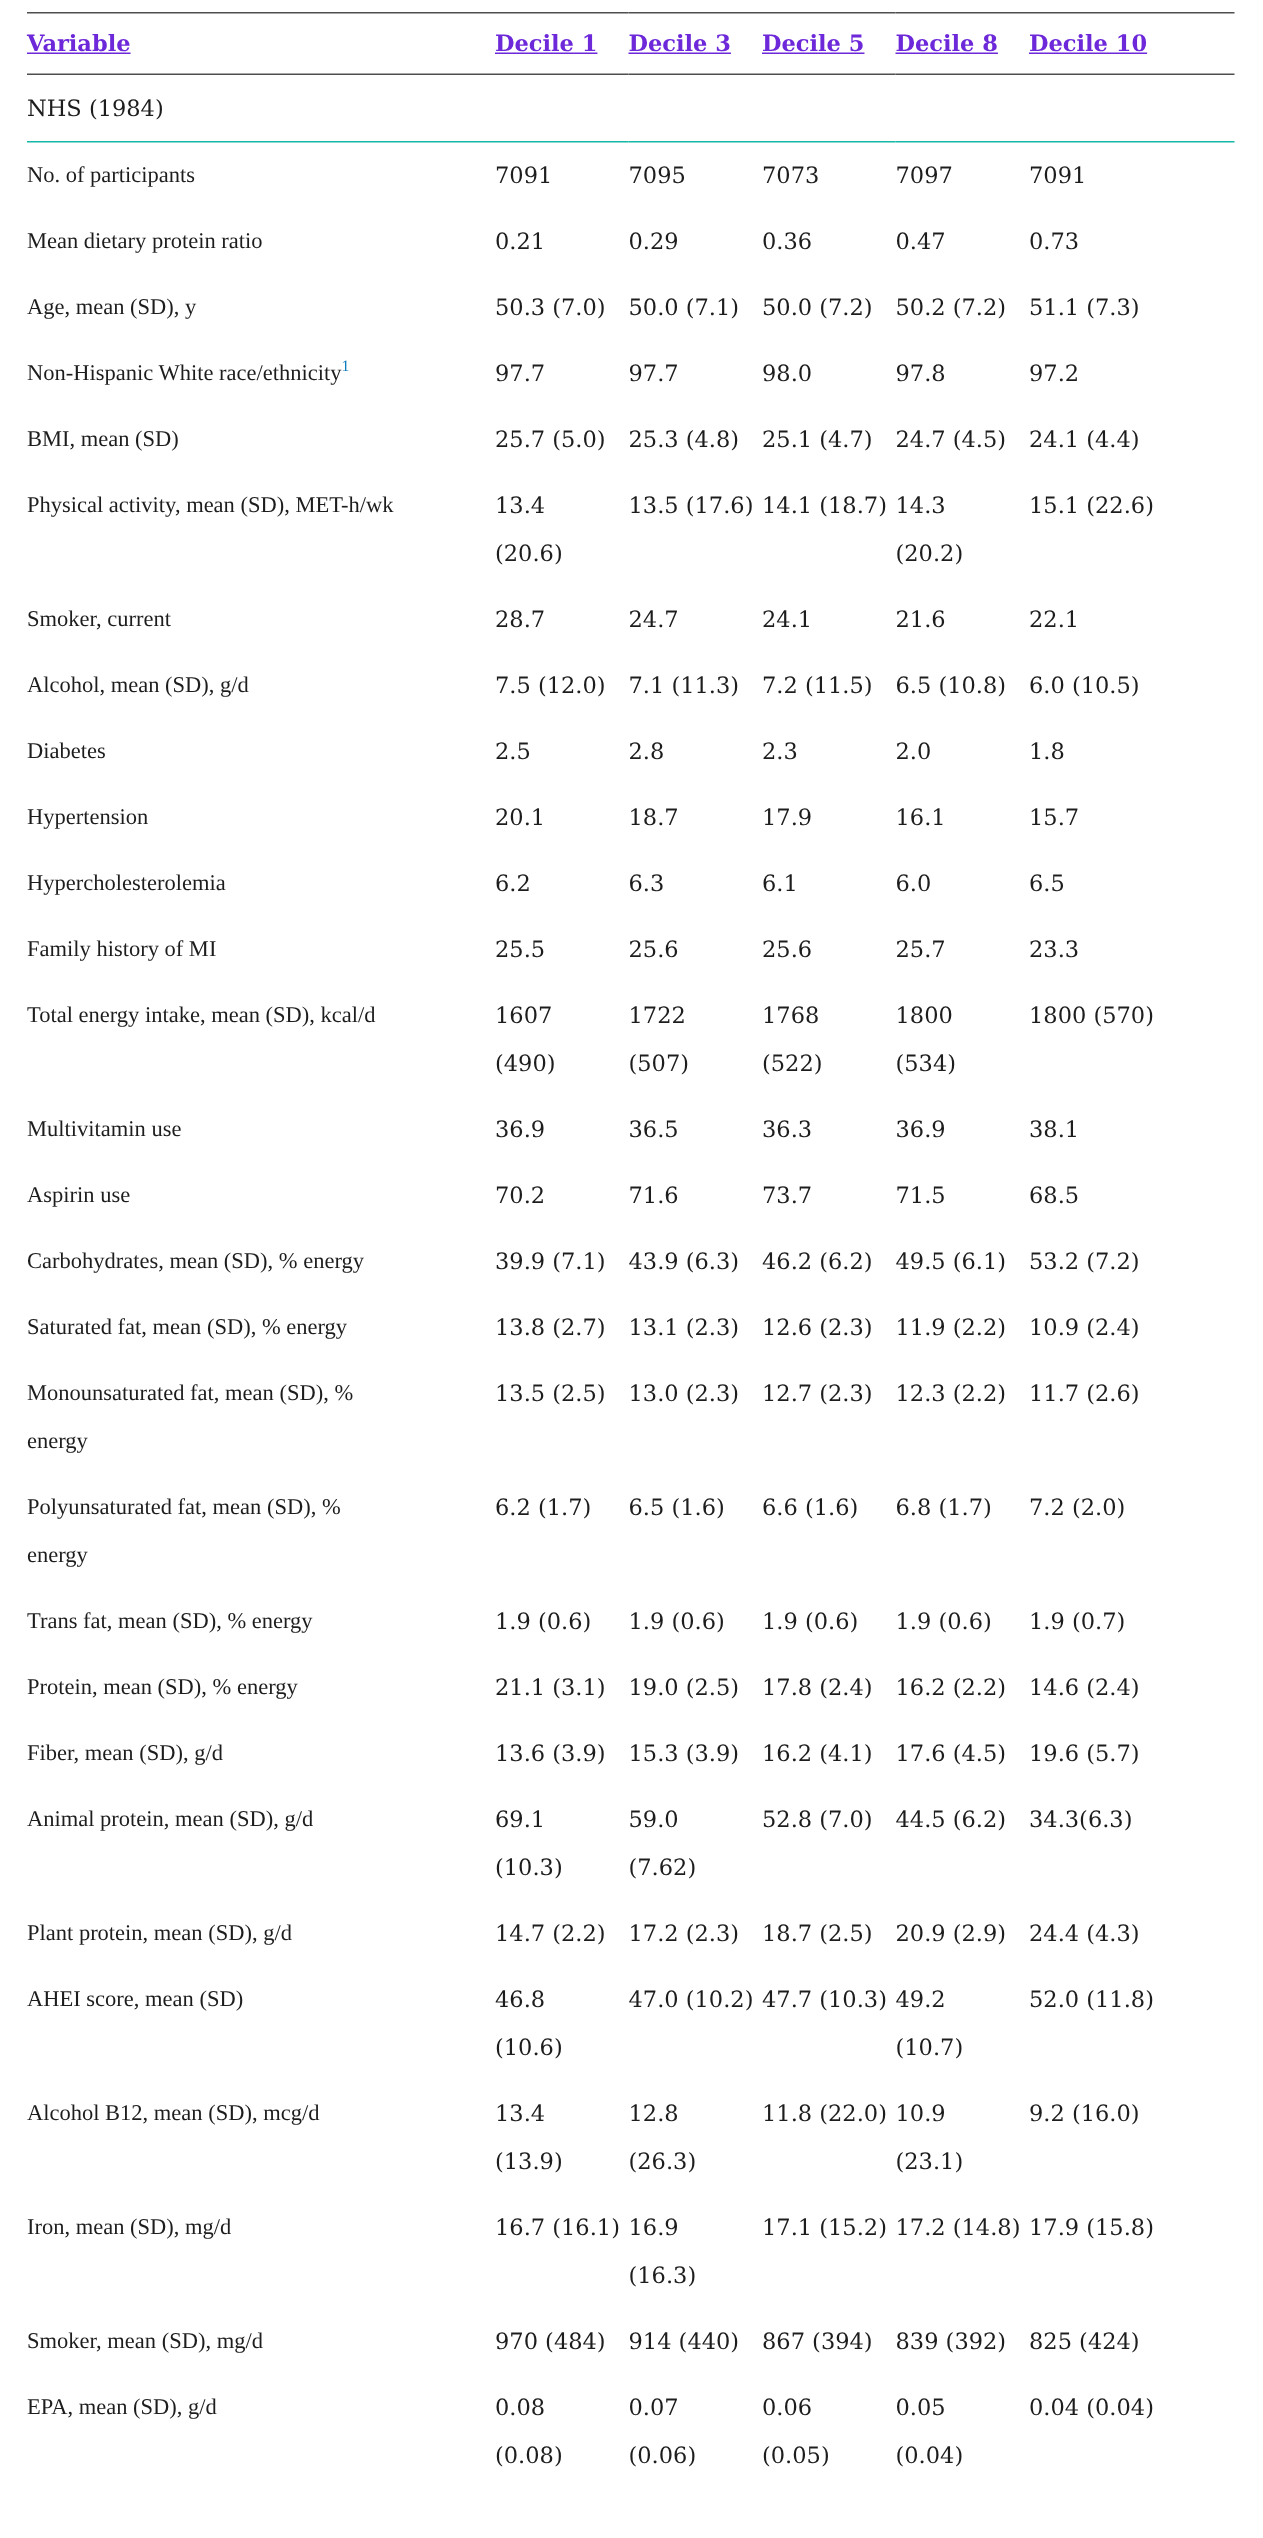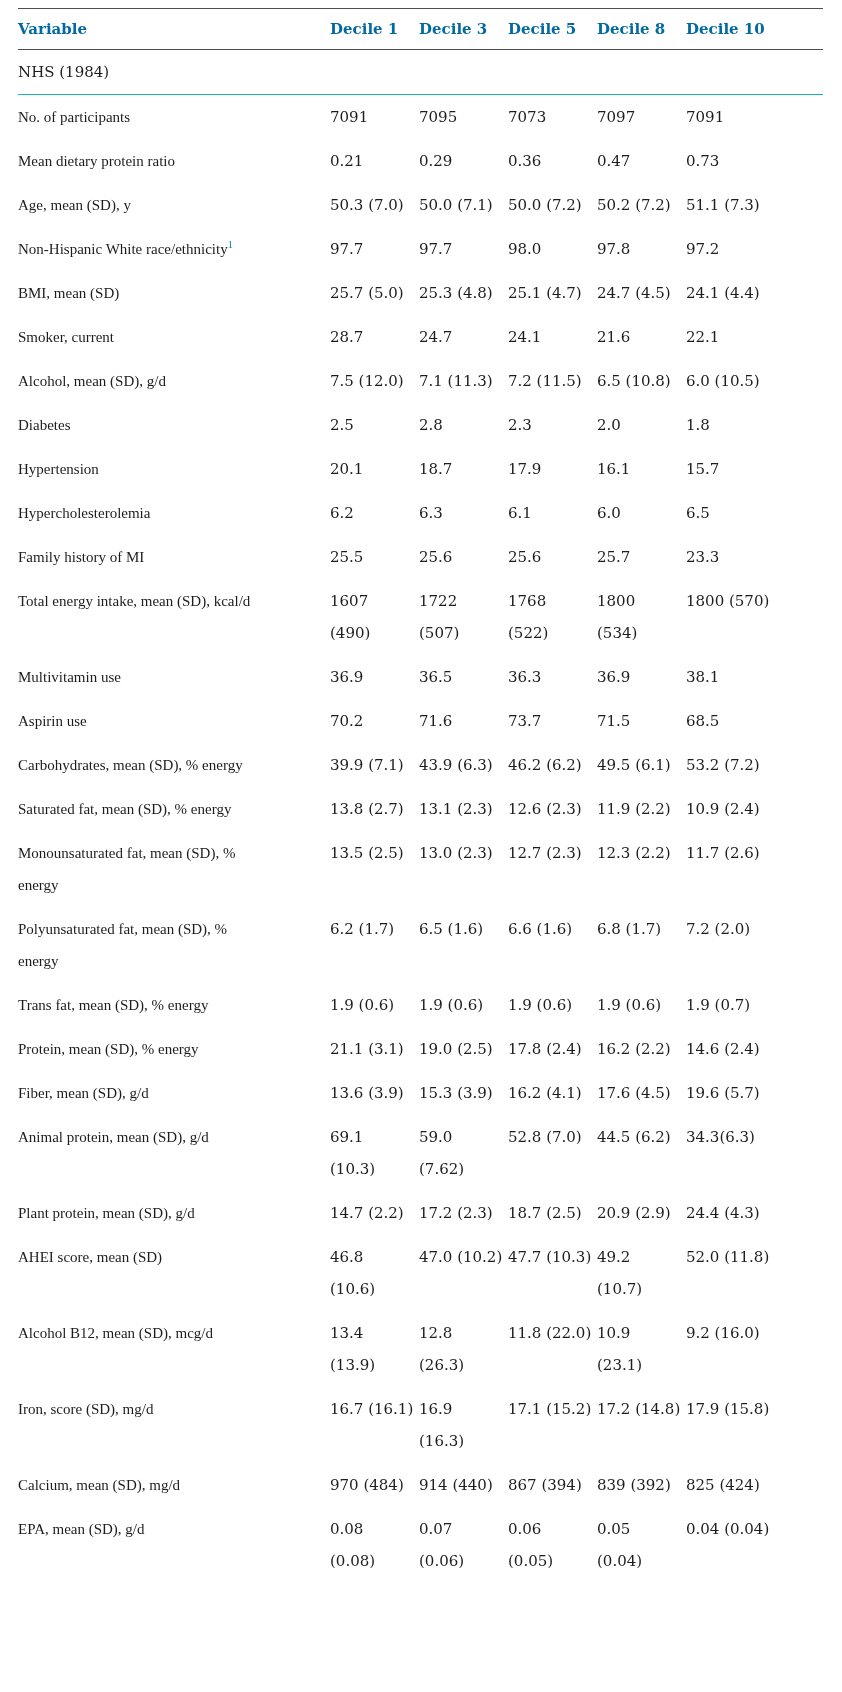--- a/index.html
+++ b/index.html
@@ -23,21 +23,22 @@
   col.c-val   { width: 89px; }
   col.c-last  { width: 137px; }
   th {
     text-align: left;
     font-weight: bold;
     font-size: 15px;
     line-height: 20px;
     padding: 10px 8px 10px 0;
     border-bottom: 1px solid #4f4f4f;
     vertical-align: top;
-    color: #0369a1;
+    color: #6d28d9;
+    text-decoration: underline;
   }
   td {
     font-size: 15px;
     line-height: 32px;
     padding: 6px 8px 6px 0;
     vertical-align: top;
   }
   td.section { border-bottom: 1px solid #14b8a6; }
   td.lbl { white-space: pre-wrap; font-family: Liberation Serif, serif; }
   td.val { white-space: pre; }
@@ -110,20 +111,30 @@
         </tr>
         <tr>
           <td class="lbl">BMI, mean (SD)</td>
           <td class="val">25.7 (5.0)</td>
           <td class="val">25.3 (4.8)</td>
           <td class="val">25.1 (4.7)</td>
           <td class="val">24.7 (4.5)</td>
           <td class="val">24.1 (4.4)</td>
         </tr>
         <tr>
+          <td class="lbl">Physical activity, mean (SD), MET-h/wk</td>
+          <td class="val">13.4
+(20.6)</td>
+          <td class="val">13.5 (17.6)</td>
+          <td class="val">14.1 (18.7)</td>
+          <td class="val">14.3
+(20.2)</td>
+          <td class="val">15.1 (22.6)</td>
+        </tr>
+        <tr>
           <td class="lbl">Smoker, current</td>
           <td class="val">28.7</td>
           <td class="val">24.7</td>
           <td class="val">24.1</td>
           <td class="val">21.6</td>
           <td class="val">22.1</td>
         </tr>
         <tr>
           <td class="lbl">Alcohol, mean (SD), g/d</td>
           <td class="val">7.5 (12.0)</td>
@@ -283,30 +294,30 @@
           <td class="val">13.4
 (13.9)</td>
           <td class="val">12.8
 (26.3)</td>
           <td class="val">11.8 (22.0)</td>
           <td class="val">10.9
 (23.1)</td>
           <td class="val">9.2 (16.0)</td>
         </tr>
         <tr>
-          <td class="lbl">Iron, score (SD), mg/d</td>
+          <td class="lbl">Iron, mean (SD), mg/d</td>
           <td class="val">16.7 (16.1)</td>
           <td class="val">16.9
 (16.3)</td>
           <td class="val">17.1 (15.2)</td>
           <td class="val">17.2 (14.8)</td>
           <td class="val">17.9 (15.8)</td>
         </tr>
         <tr>
-          <td class="lbl">Calcium, mean (SD), mg/d</td>
+          <td class="lbl">Smoker, mean (SD), mg/d</td>
           <td class="val">970 (484)</td>
           <td class="val">914 (440)</td>
           <td class="val">867 (394)</td>
           <td class="val">839 (392)</td>
           <td class="val">825 (424)</td>
         </tr>
         <tr>
           <td class="lbl">EPA, mean (SD), g/d</td>
           <td class="val">0.08
 (0.08)</td>

